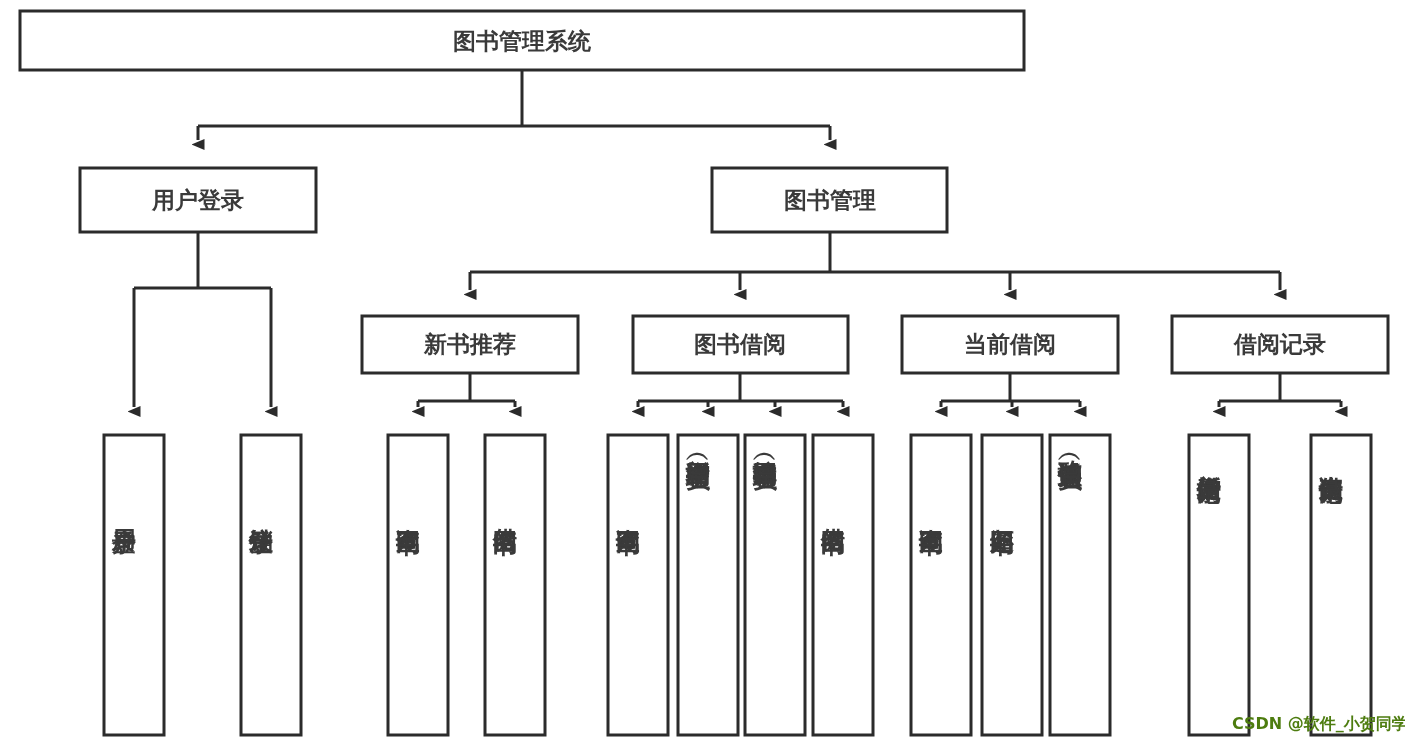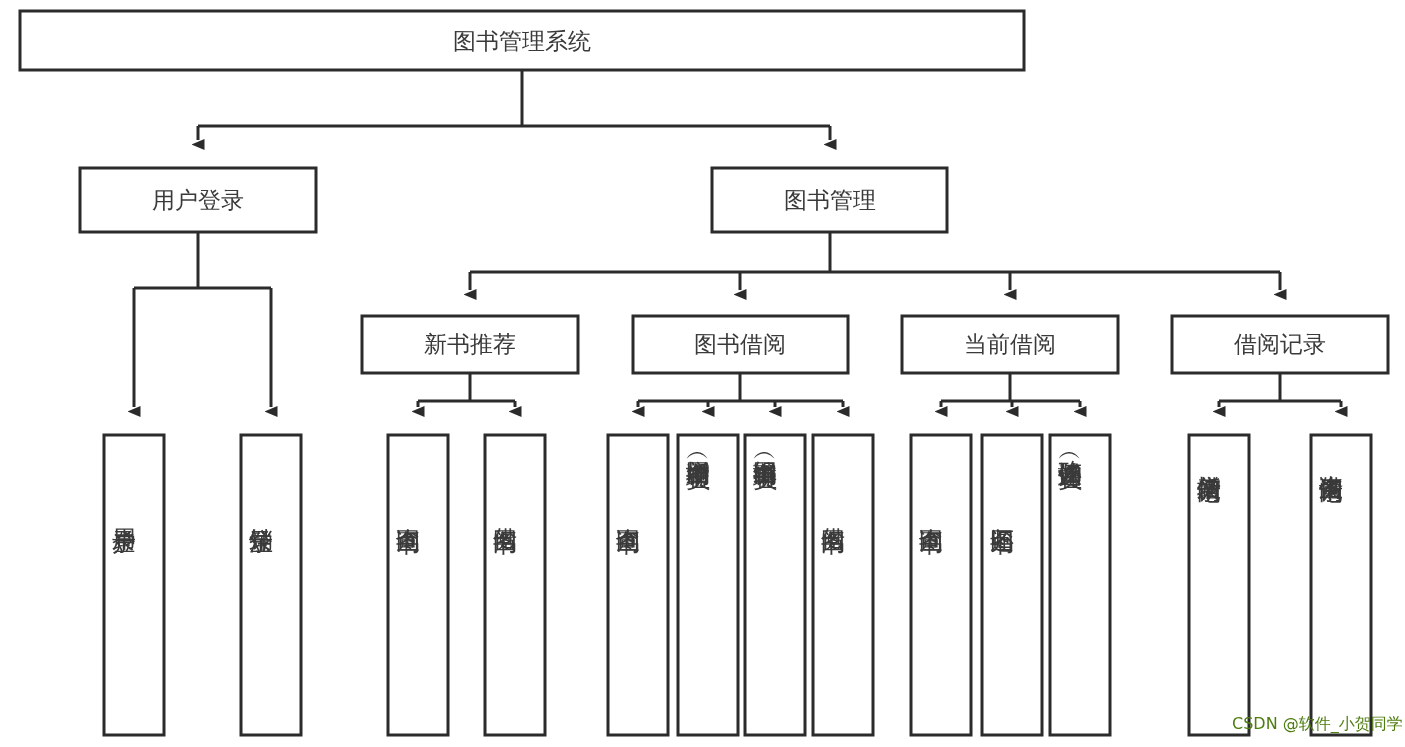--- a/index.html
+++ b/index.html
@@ -12,20 +12,21 @@
     width: 1405px;
     height: 747px;
     overflow: hidden;
     position: relative;
   }
   #diagram-root {
     position: relative;
     width: 1405px;
     height: 676px;
     background: #ffffff;
+    font-weight: bold;
   }
   svg.diagram-svg {
     position: absolute;
     left: 0;
     top: 0;
     width: 1405px;
     height: 747px;
   }
   .box-rect {
     fill: #ffffff;

